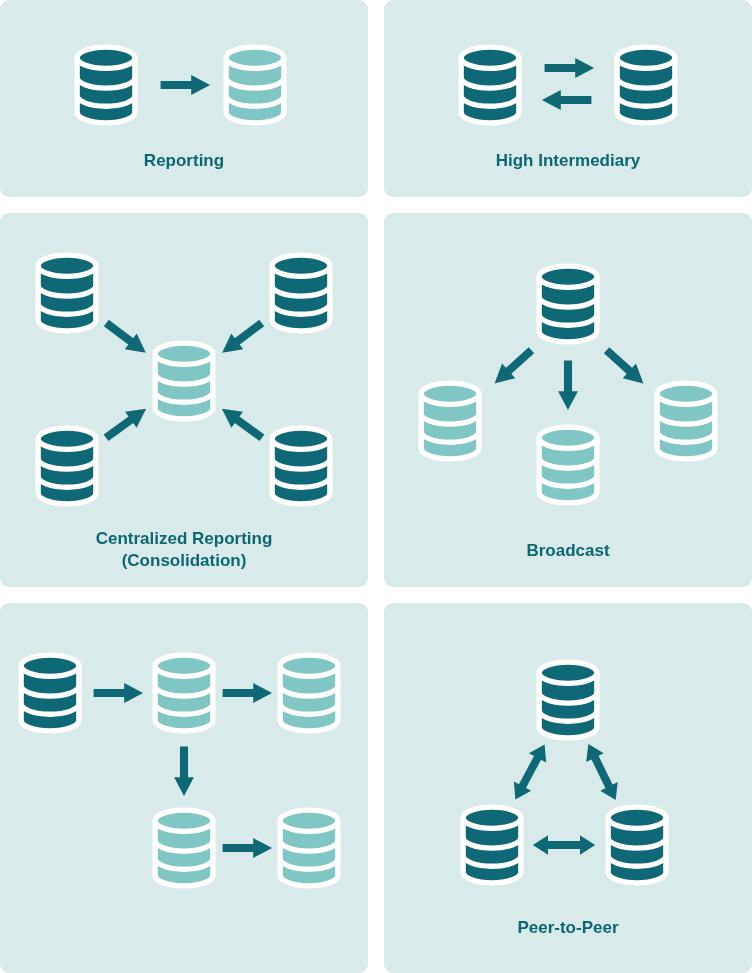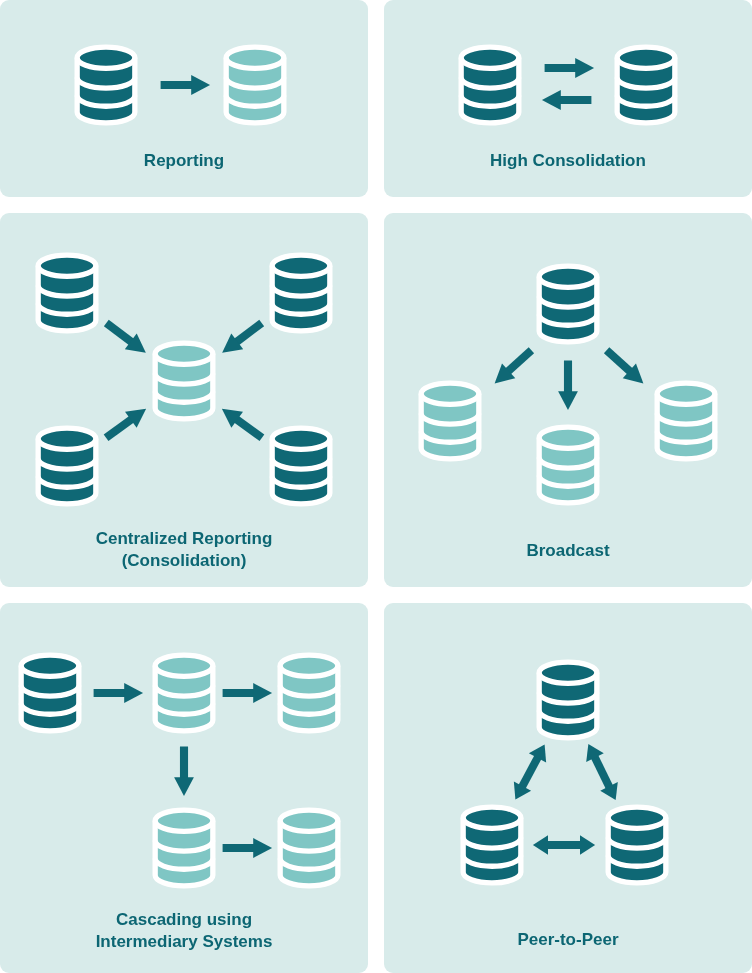--- a/index.html
+++ b/index.html
@@ -100,21 +100,21 @@
     <span class="arrow" style="left:157px;top:57px">
         <svg viewBox="0 0 60 24" aria-hidden="true">
           <use href="#arrow1"></use>
         </svg>
       </span>
     <span class="arrow" style="left:157px;top:89px;transform:rotate(180deg)">
         <svg viewBox="0 0 60 24" aria-hidden="true">
           <use href="#arrow1"></use>
         </svg>
       </span>
-    <div class="label" style="top:150px">High Consolidation</div>
+    <div class="label" style="top:150px">High Intermediary</div>
   </section>
 
   <section class="panel">
     <span class="db db-dark" style="left:29px;top:36px">
         <svg viewBox="0 0 100 116" aria-hidden="true">
           <use href="#db"></use>
         </svg>
       </span>
     <span class="db db-dark" style="left:263px;top:36px">
         <svg viewBox="0 0 100 116" aria-hidden="true">
@@ -240,24 +240,20 @@
     <span class="arrow" style="left:219px;top:234px">
         <svg viewBox="0 0 60 24" aria-hidden="true">
           <use href="#arrow1"></use>
         </svg>
       </span>
     <span class="db db-light" style="left:271px;top:201px">
         <svg viewBox="0 0 100 116" aria-hidden="true">
           <use href="#db"></use>
         </svg>
       </span>
-    <div class="label" style="top:306px">
-      <div>Cascading using</div>
-      <div>Intermediary Systems</div>
-    </div>
   </section>
 
   <section class="panel">
     <span class="db db-dark" style="left:146px;top:53px">
         <svg viewBox="0 0 100 116" aria-hidden="true">
           <use href="#db"></use>
         </svg>
       </span>
     <span class="db db-dark" style="left:70px;top:198px">
         <svg viewBox="0 0 100 116" aria-hidden="true">
@@ -277,16 +273,16 @@
     <span class="arrow2" style="left:186px;top:158px;transform:rotate(64deg)">
         <svg viewBox="0 0 72 24" aria-hidden="true">
           <use href="#arrowd"></use>
         </svg>
       </span>
     <span class="arrow2" style="left:148px;top:231px">
         <svg viewBox="0 0 72 24" aria-hidden="true">
           <use href="#arrowd"></use>
         </svg>
       </span>
-    <div class="label" style="top:326px">Peer-to-Peer</div>
+    <div class="label" style="top:314px">Peer-to-Peer</div>
   </section>
 
 </div>
 
 </body></html>

